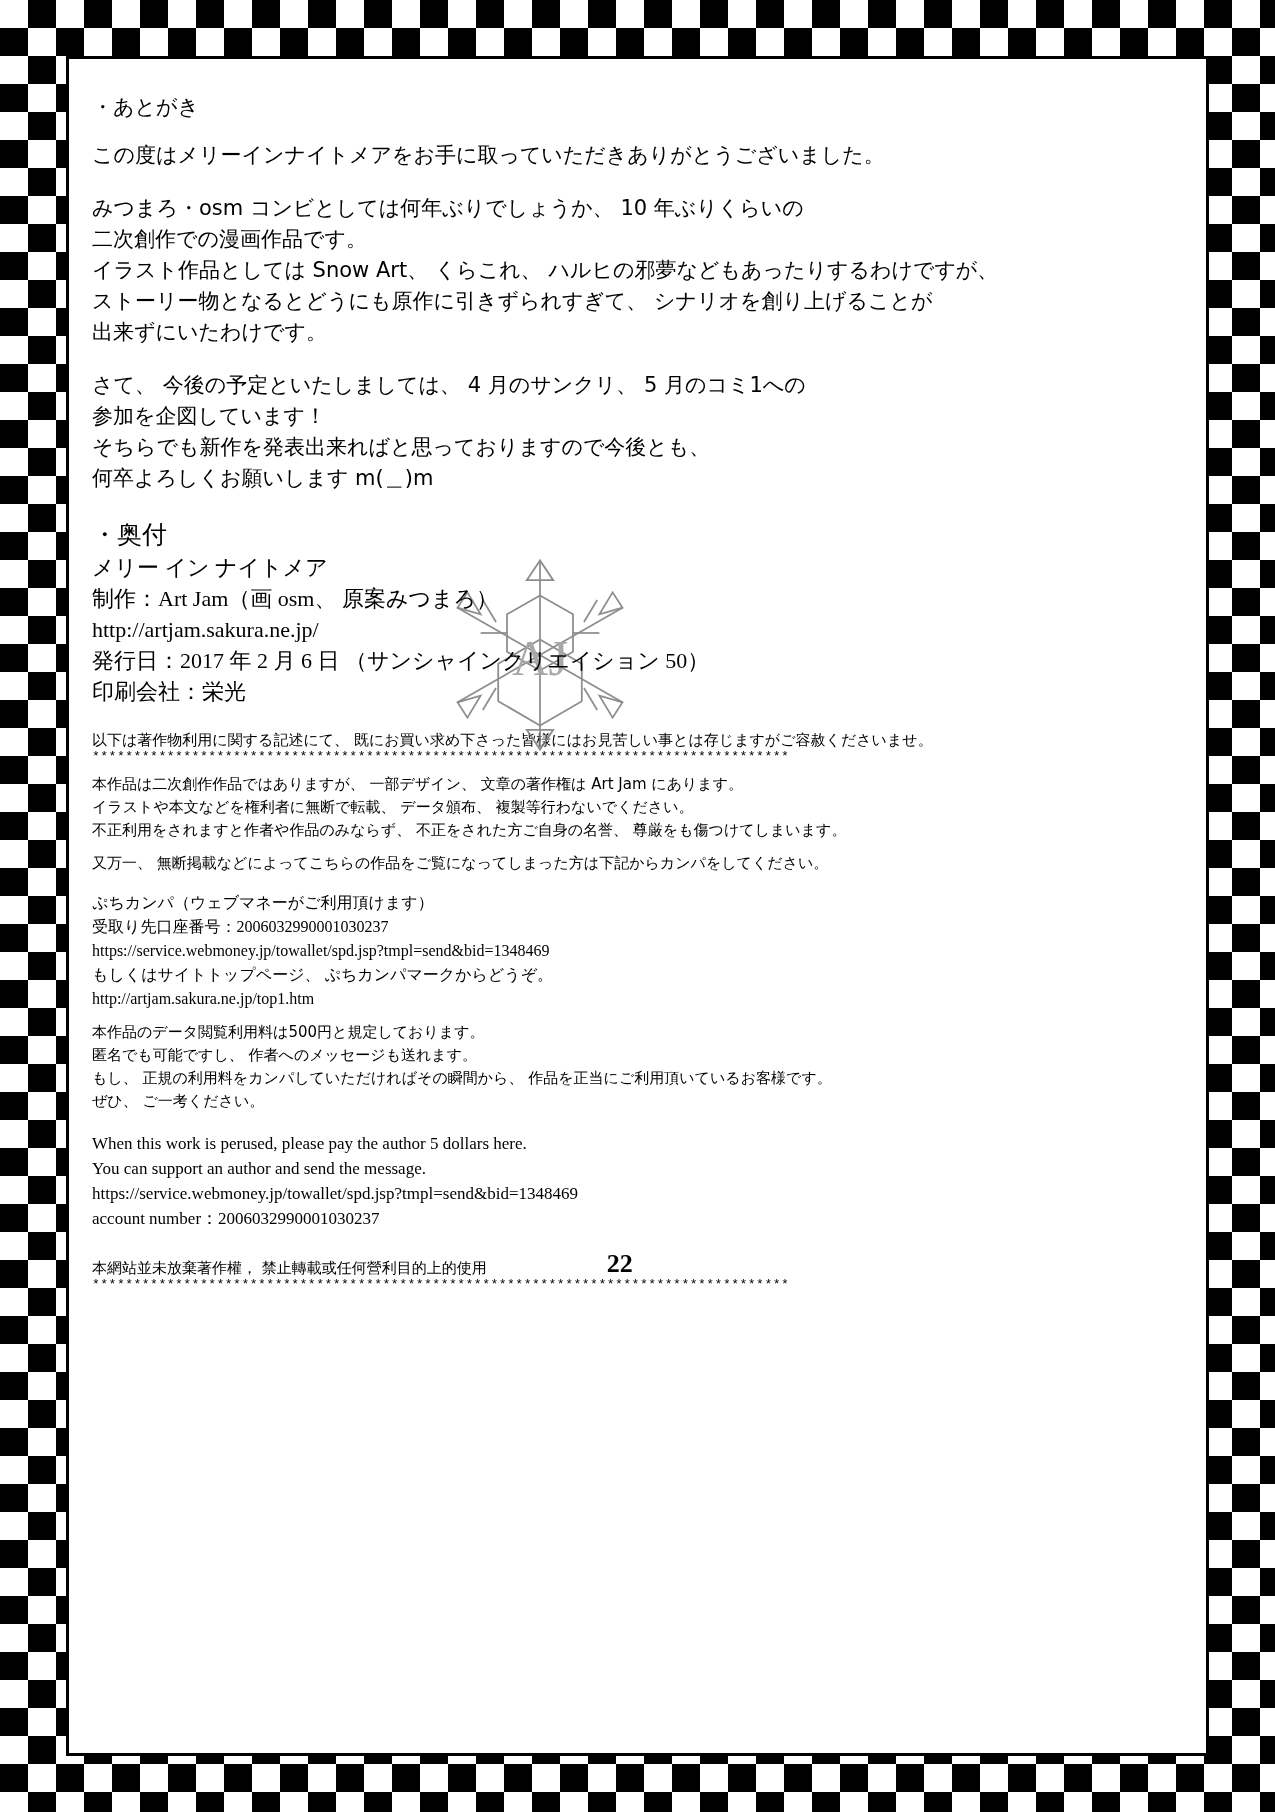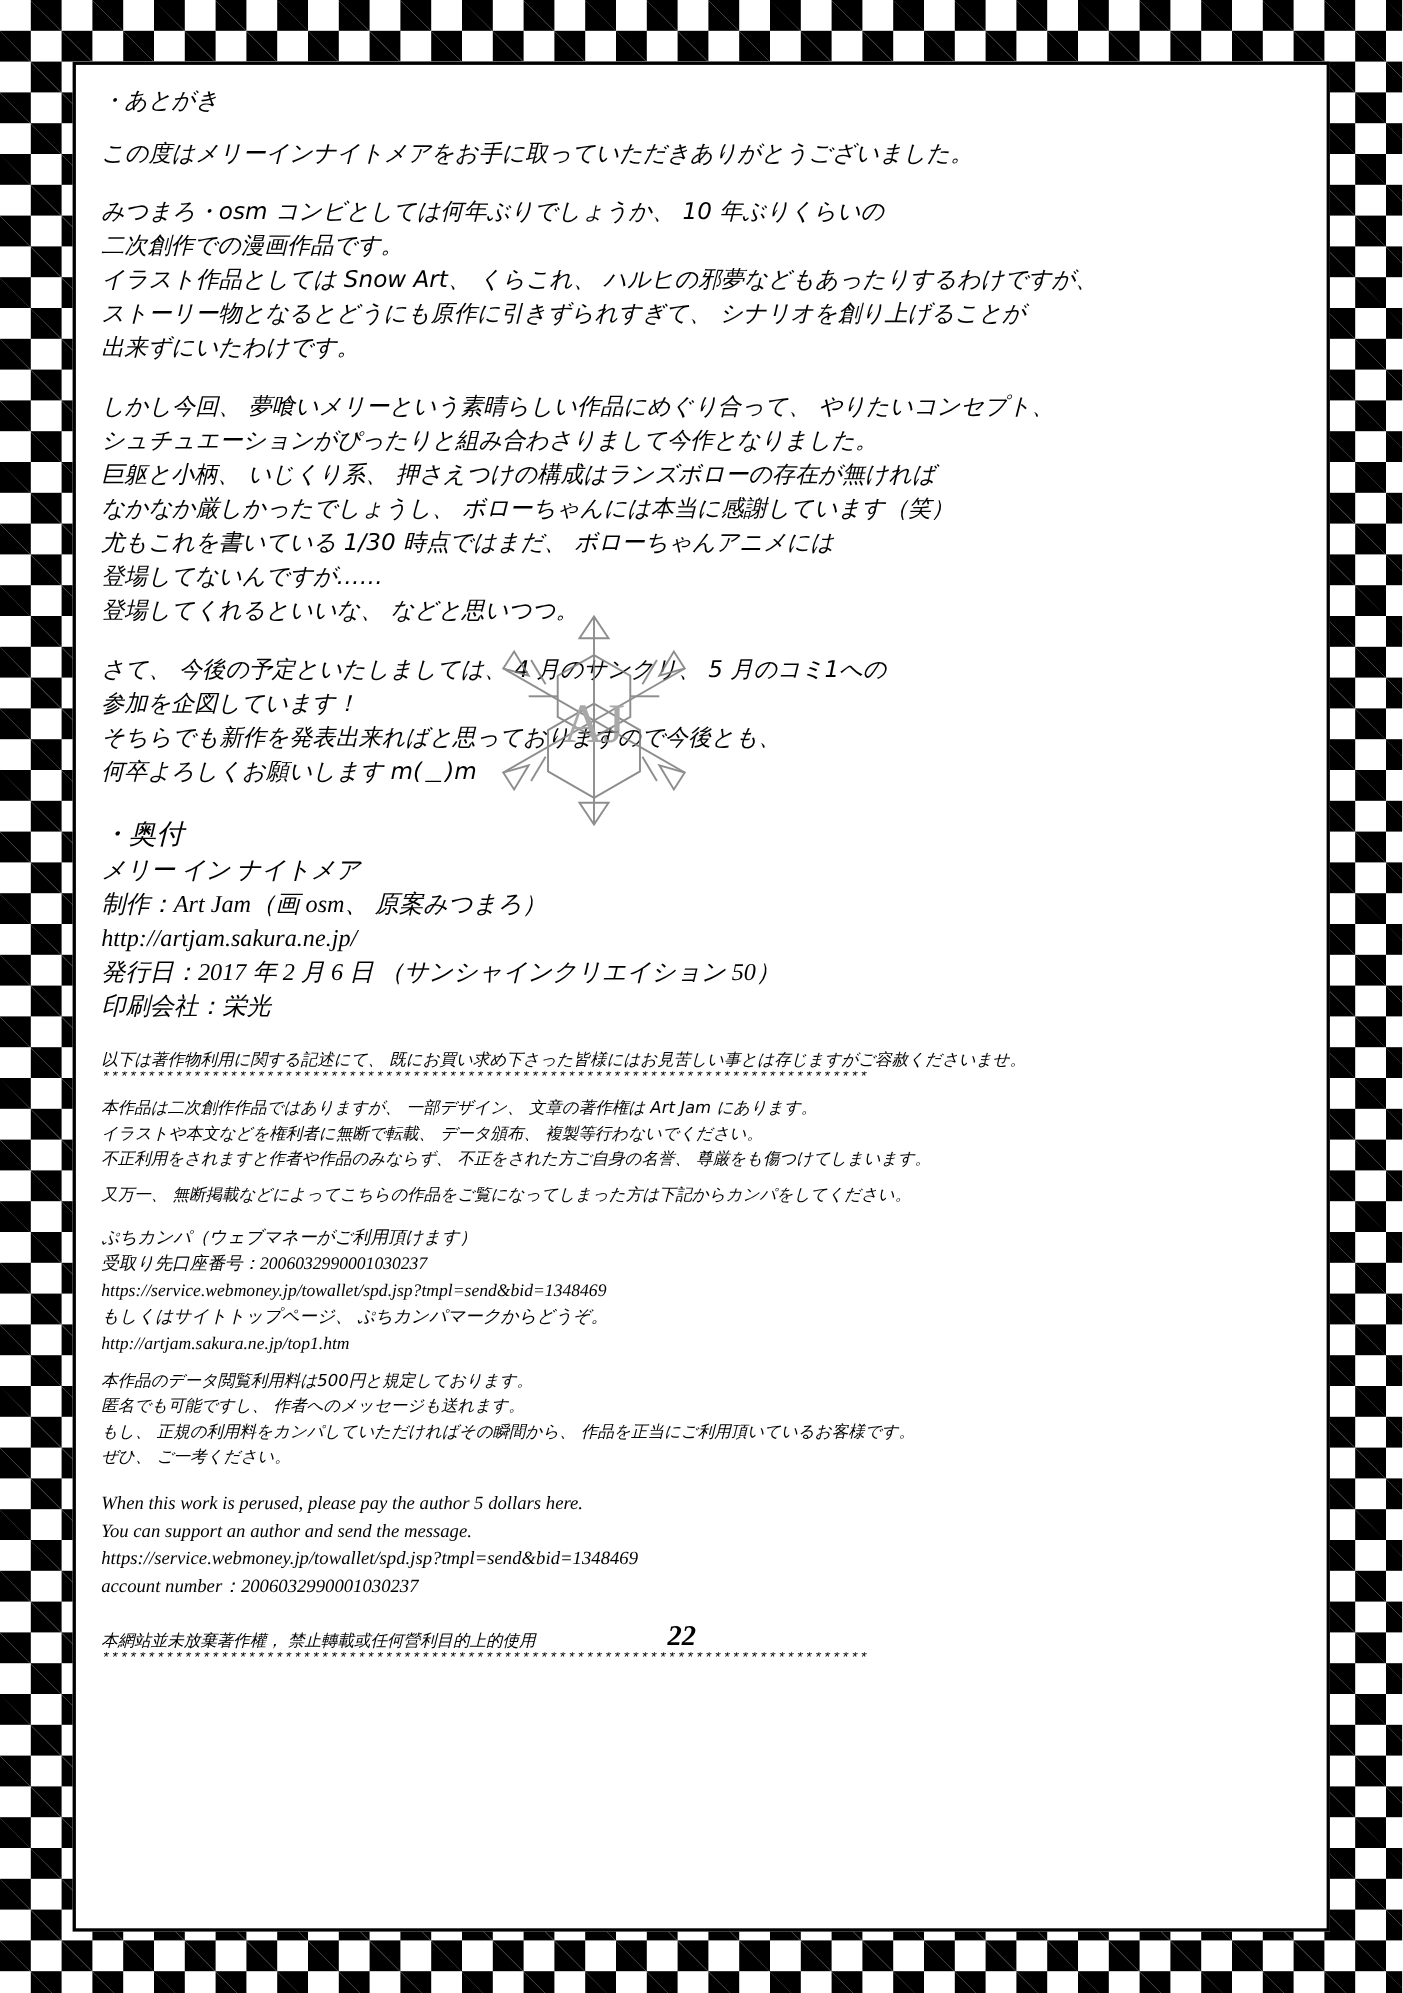--- a/index.html
+++ b/index.html
@@ -31,24 +31,23 @@
     left: 66px;
     top: 56px;
     right: 66px;
     bottom: 56px;
     background: #ffffff;
     border: 3px solid #000;
   }
   .content {
     position: absolute;
     left: 92px;
-    top: 76px;
+    top: 92px;
     width: 1090px;
     height: 1660px;
-    font-style: italic;
   }
   
   .jp {
     font-family: "DejaVu Sans", sans-serif;
     color: #000;
   }
   .heading {
     font-size: 21px;
     line-height: 30px;
     margin: 0 0 18px 0;
@@ -190,27 +189,20 @@
   <div class="content">
 
     <div class="jp heading">・あとがき</div>
 
     <div class="jp para">この度はメリーインナイトメアをお手に取っていただきありがとうございました。</div>
     <div class="jp para">みつまろ・osm コンビとしては何年ぶりでしょうか、 10 年ぶりくらいの
 二次創作での漫画作品です。
 イラスト作品としては Snow Art、 くらこれ、 ハルヒの邪夢などもあったりするわけですが、
 ストーリー物となるとどうにも原作に引きずられすぎて、 シナリオを創り上げることが
 出来ずにいたわけです。</div>
-    <div class="jp para">しかし今回、 夢喰いメリーという素晴らしい作品にめぐり合って、 やりたいコンセプト、
-シュチュエーションがぴったりと組み合わさりまして今作となりました。
-巨躯と小柄、 いじくり系、 押さえつけの構成はランズボローの存在が無ければ
-なかなか厳しかったでしょうし、 ボローちゃんには本当に感謝しています（笑）
-尤もこれを書いている 1/30 時点ではまだ、 ボローちゃんアニメには
-登場してないんですが……
-登場してくれるといいな、 などと思いつつ。</div>
     <div class="jp para tight">さて、 今後の予定といたしましては、 4 月のサンクリ、 5 月のコミ1への
 参加を企図しています！
 そちらでも新作を発表出来ればと思っておりますので今後とも、
 何卒よろしくお願いします m(＿)m</div>
 
     <div class="jp colophon-head">・奥付</div>
     <div class="colophon">メリー イン ナイトメア
 制作：Art Jam（画 osm、 原案みつまろ）
 http://artjam.sakura.ne.jp/
 発行日：2017 年 2 月 6 日 （サンシャインクリエイション 50）

